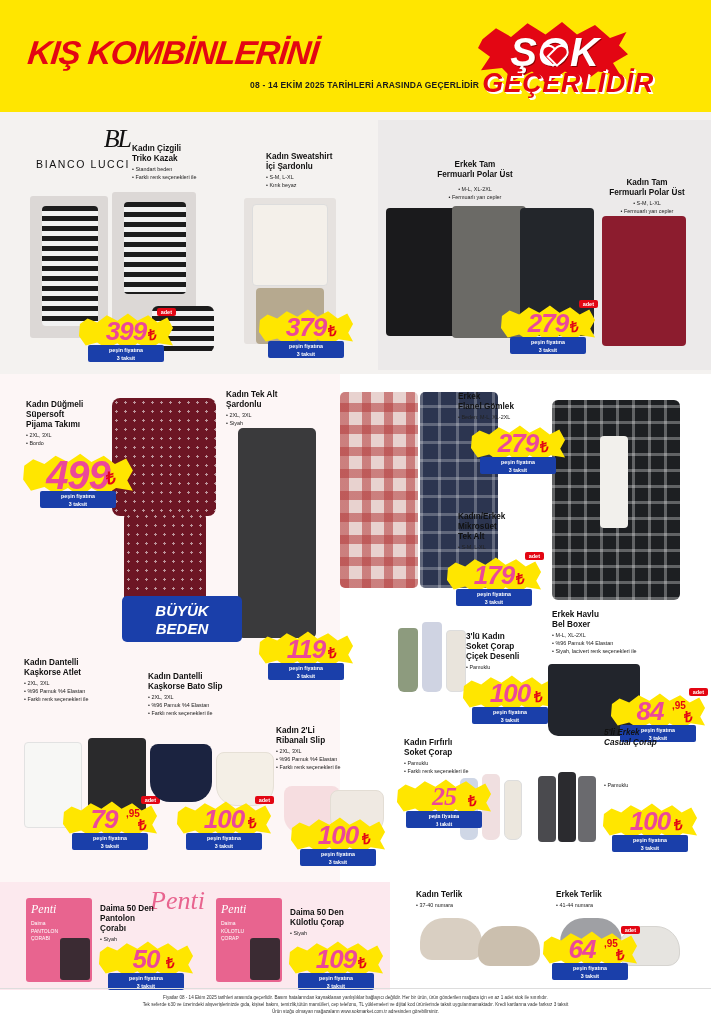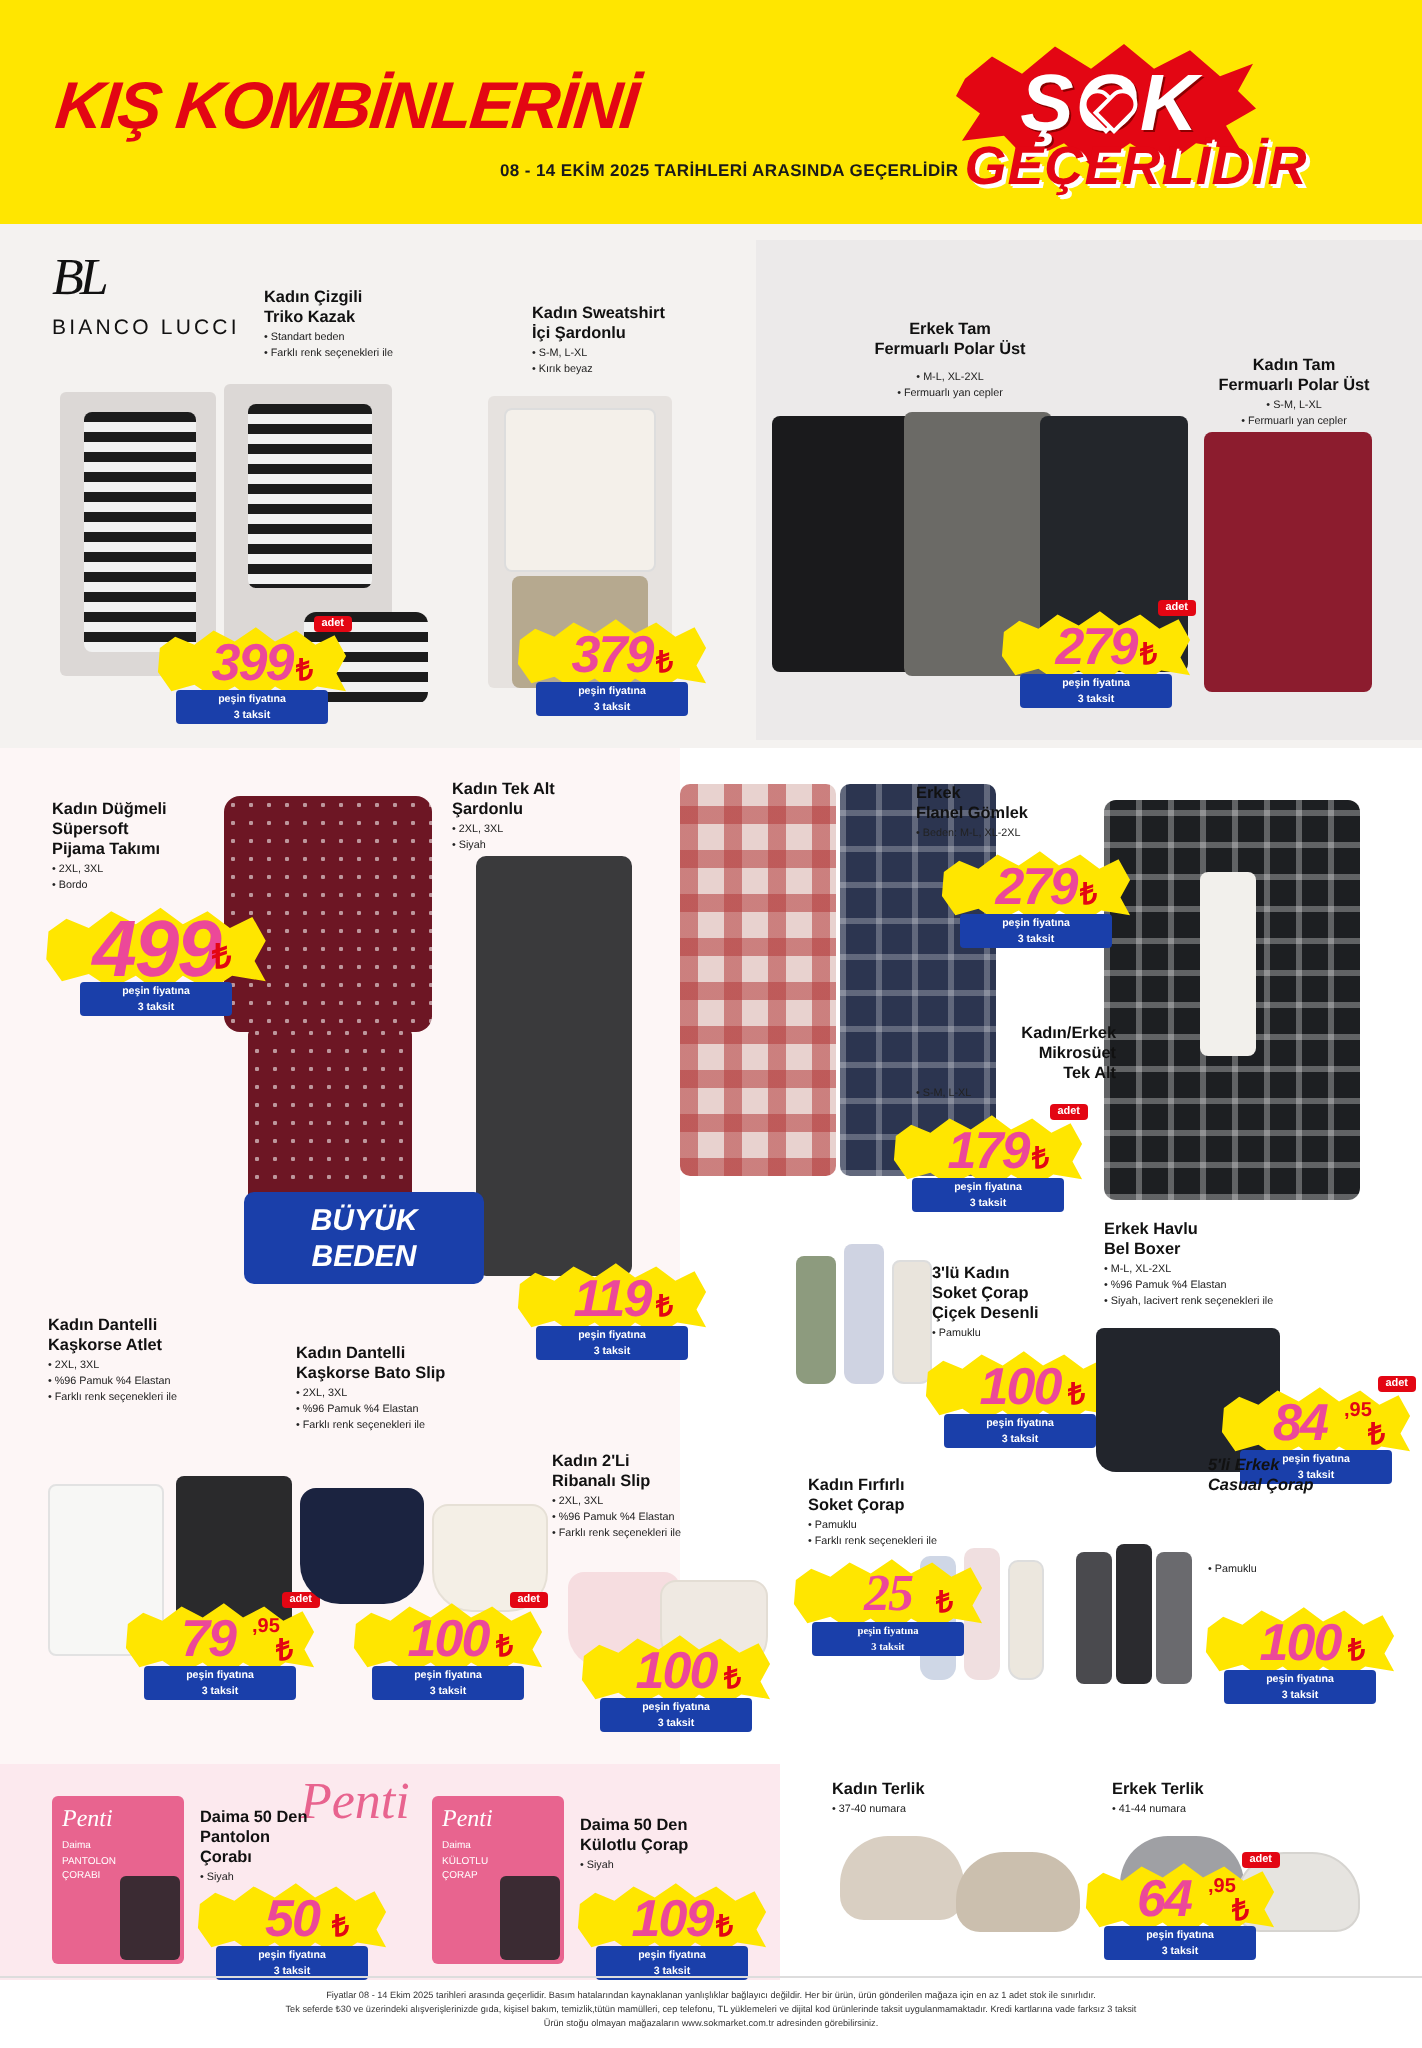--- a/index.html
+++ b/index.html
@@ -102,21 +102,21 @@
     position:absolute; left:10px; top:33px; width:76px; height:17px;
     background:#1a3faa; color:#fff; border-radius:2px;
     font-size:5.3px; font-weight:bold; text-align:center; line-height:1.45;
     padding-top:2px;
   }
 
   
   .ph { position:absolute; }
 
   
-  .bianco { position:absolute; left:26px; top:124px; width:104px; height:60px; text-align:left; }
+  .bianco { position:absolute; left:26px; top:124px; width:104px; height:60px; text-align:right; }
   .bianco .mono { font-family:"Liberation Serif", serif; font-size:26px; color:#111; font-style:italic; letter-spacing:-2px; }
   .bianco .nm { font-size:10.5px; color:#111; letter-spacing:1.6px; margin-top:4px; }
 
   
   .penti {
     position:absolute; left:150px; top:886px;
     font-family:"Liberation Serif", serif; font-size:26px; color:#e8648f; font-style:italic;
   }
 
   
@@ -330,21 +330,21 @@
   <div class="price" style="left:470px; top:424px;">
     <div class="star"></div>
     <div class="val">279</div>
     <div class="tl" style="left:70px; top:12px;">₺</div>
     <div class="taksit">
       <div>peşin fiyatına</div>
       <div>3 taksit</div>
     </div>
   </div>
 
-  <div class="ptitle" style="left:458px; top:512px; width:100px;text-align:right;">
+  <div class="ptitle" style="left:458px; top:512px; width:100px;">
     <div>Kadın/Erkek</div>
     <div>Mikrosüet</div>
     <div>Tek Alt</div>
   </div>
   <div class="pbul" style="left:458px; top:544px; width:100px;">
     <div>S-M, L-XL</div>
   </div>
   <div class="price" style="left:446px; top:556px;">
     <div class="star"></div>
     <div class="val">179</div>

